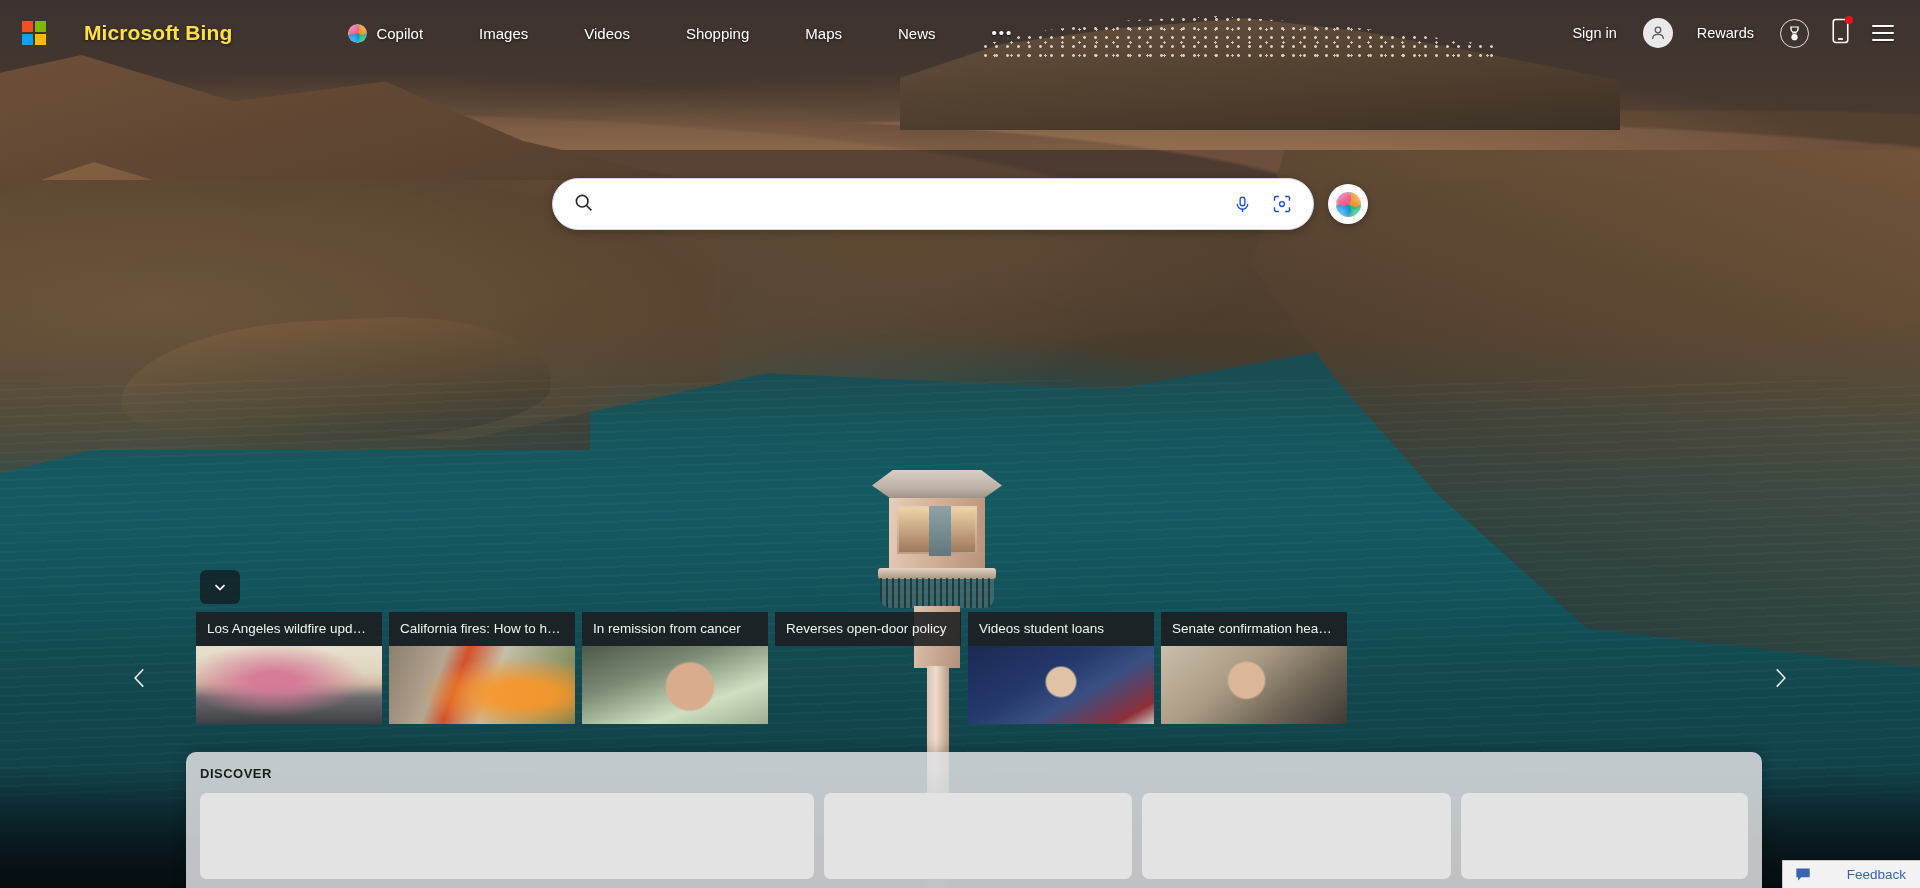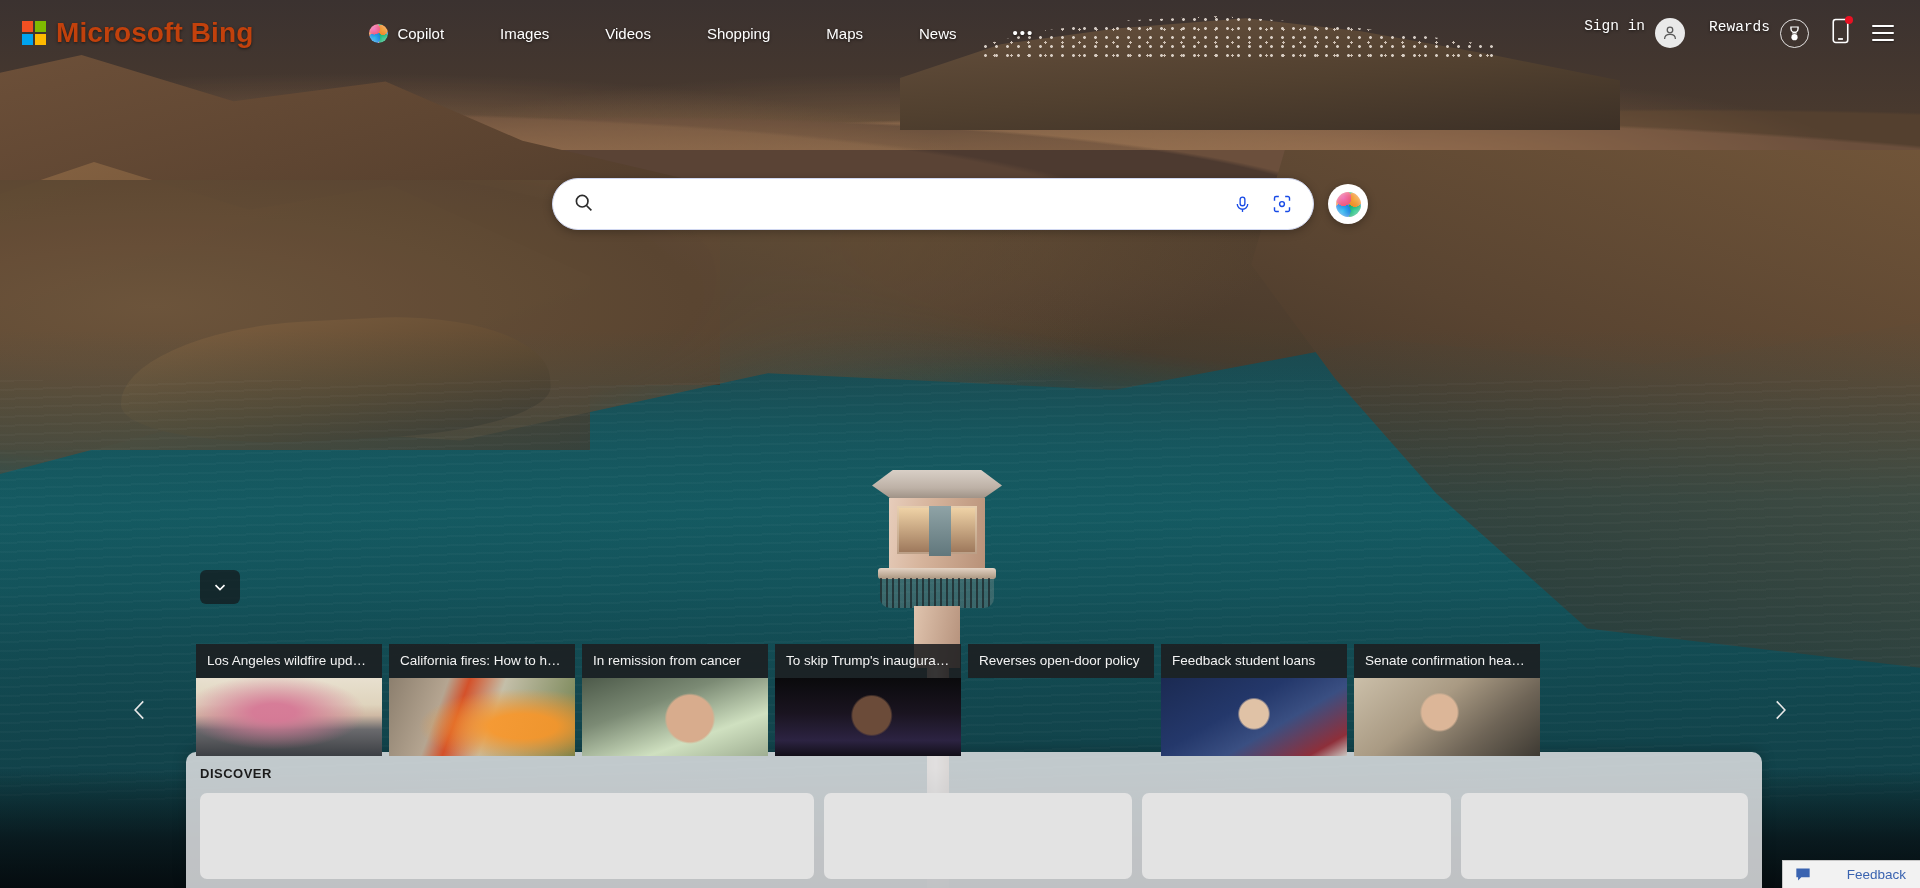--- a/index.html
+++ b/index.html
@@ -145,42 +145,42 @@
 
   
   .header {
     position: absolute; left: 0; top: 0; width: 1920px; height: 66px;
     display: flex; align-items: center; z-index: 40;
     color: #fff;
   }
   .brand { display: flex; align-items: center; gap: 10px; margin-left: 22px; cursor: pointer; }
   .ms-logo { width: 24px; height: 24px; display: grid; grid-template-columns: 11px 11px; grid-template-rows: 11px 11px; gap: 2px; }
   .ms-logo i { display: block; width: 11px; height: 11px; }
-  .brand-text { font-size: 28px; font-weight: 600; letter-spacing: .1px; color: #c2410c;
-                text-shadow: 0 1px 3px rgba(0,0,0,.55); }
+  .brand-text { font-size: 21px; font-weight: 600; letter-spacing: .1px; color: #fde047;
+                text-shadow: 0 1px 3px rgba(0,0,0,.55); margin-left: 28px; }
   .nav { display: flex; align-items: center; gap: 16px; margin-left: 96px; }
   .nav a {
     color: #fff; text-decoration: none; font-size: 15px; padding: 6px 20px;
     text-shadow: 0 1px 3px rgba(0,0,0,.6); border-radius: 4px; white-space: nowrap;
   }
   .nav .copilot-item { display: flex; align-items: center; gap: 9px; }
   .copilot-glyph {
     width: 19px; height: 19px; border-radius: 50%; flex: 0 0 19px;
     background:
       radial-gradient(circle at 28% 26%, #f07ac0 0%, #f0607f 28%, transparent 29%),
       radial-gradient(circle at 74% 30%, #f2a23c 0%, #ef8a2c 26%, transparent 27%),
       radial-gradient(circle at 30% 74%, #2fb6e8 0%, #1e86e0 28%, transparent 29%),
       radial-gradient(circle at 72% 74%, #36c98f 0%, #1aa96f 28%, transparent 29%),
       conic-gradient(from 200deg, #f06ba8, #f59a33, #2bbf8a, #2f8ae6, #f06ba8);
     box-shadow: inset 0 0 4px rgba(255,255,255,.55);
   }
   .more-dots { font-size: 22px; letter-spacing: 2px; line-height: 10px; padding: 6px 14px 12px; }
 
   .header-right { margin-left: auto; display: flex; align-items: center; gap: 0; margin-right: 16px; }
-  .hr-item { display: flex; gap: 10px; padding: 6px 12px; border-radius: 6px; cursor: pointer; font-family: Liberation Mono, monospace; }
+  .hr-item { display: flex; align-items: center; gap: 26px; padding: 6px 12px; border-radius: 6px; cursor: pointer; }
   .hr-label { font-size: 14.5px; color: #fff; text-shadow: 0 1px 3px rgba(0,0,0,.6); white-space: nowrap; }
   .avatar-circle {
     width: 30px; height: 30px; border-radius: 50%; background: #e9e9e9;
     display: flex; align-items: center; justify-content: center;
   }
   .rewards-circle {
     width: 29px; height: 29px; border-radius: 50%;
     border: 1.6px solid rgba(255,255,255,.85);
     display: flex; align-items: center; justify-content: center;
   }
@@ -247,21 +247,21 @@
     height: 34px; background: rgba(20,24,26,.72); border-radius: 6px;
     display: flex; align-items: center; gap: 10px; padding: 0 15px; cursor: pointer;
   }
   .bg-chip span { color: #fff; font-size: 14px; white-space: nowrap; }
   .bg-arrow {
     width: 40px; height: 34px; background: rgba(20,24,26,.72); border-radius: 6px;
     display: flex; align-items: center; justify-content: center; cursor: pointer;
   }
 
   
-  .carousel { position: absolute; left: 0; top: 612px; width: 1920px; height: 130px; z-index: 25; margin-top: 32px; }
+  .carousel { position: absolute; left: 0; top: 612px; width: 1920px; height: 130px; z-index: 25; }
   .car-arrow {
     position: absolute; top: 38px; width: 40px; height: 56px; cursor: pointer;
     display: flex; align-items: center; justify-content: center;
   }
   .car-arrow.left { left: 120px; }
   .car-arrow.right { right: 120px; }
   .car-track {
     position: absolute; left: 196px; top: 0; display: flex; gap: 7px;
   }
   .news-card { width: 186px; cursor: pointer; }
@@ -486,29 +486,25 @@
       </div>
       <div class="news-card">
         <div class="title">California fires: How to help</div>
         <div class="thumb t-help"></div>
       </div>
       <div class="news-card">
         <div class="title">In remission from cancer</div>
         <div class="thumb t-kate"></div>
       </div>
       <div class="news-card">
-        <div class="title">To skip Trump's inauguration</div>
-        <div class="thumb t-michelle"></div>
-      </div>
-      <div class="news-card">
         <div class="title">Reverses open-door policy</div>
         <div class="thumb t-starbucks"></div>
       </div>
       <div class="news-card">
-        <div class="title">Feedback student loans</div>
+        <div class="title">Videos student loans</div>
         <div class="thumb t-biden"></div>
       </div>
       <div class="news-card">
         <div class="title">Senate confirmation hearing</div>
         <div class="thumb t-hegseth"></div>
       </div>
 
     </div>
     <div class="car-arrow right">
       <svg width="26" height="34" viewBox="0 0 24 24" fill="none" stroke="#e8e8e8" stroke-width="1.5">

